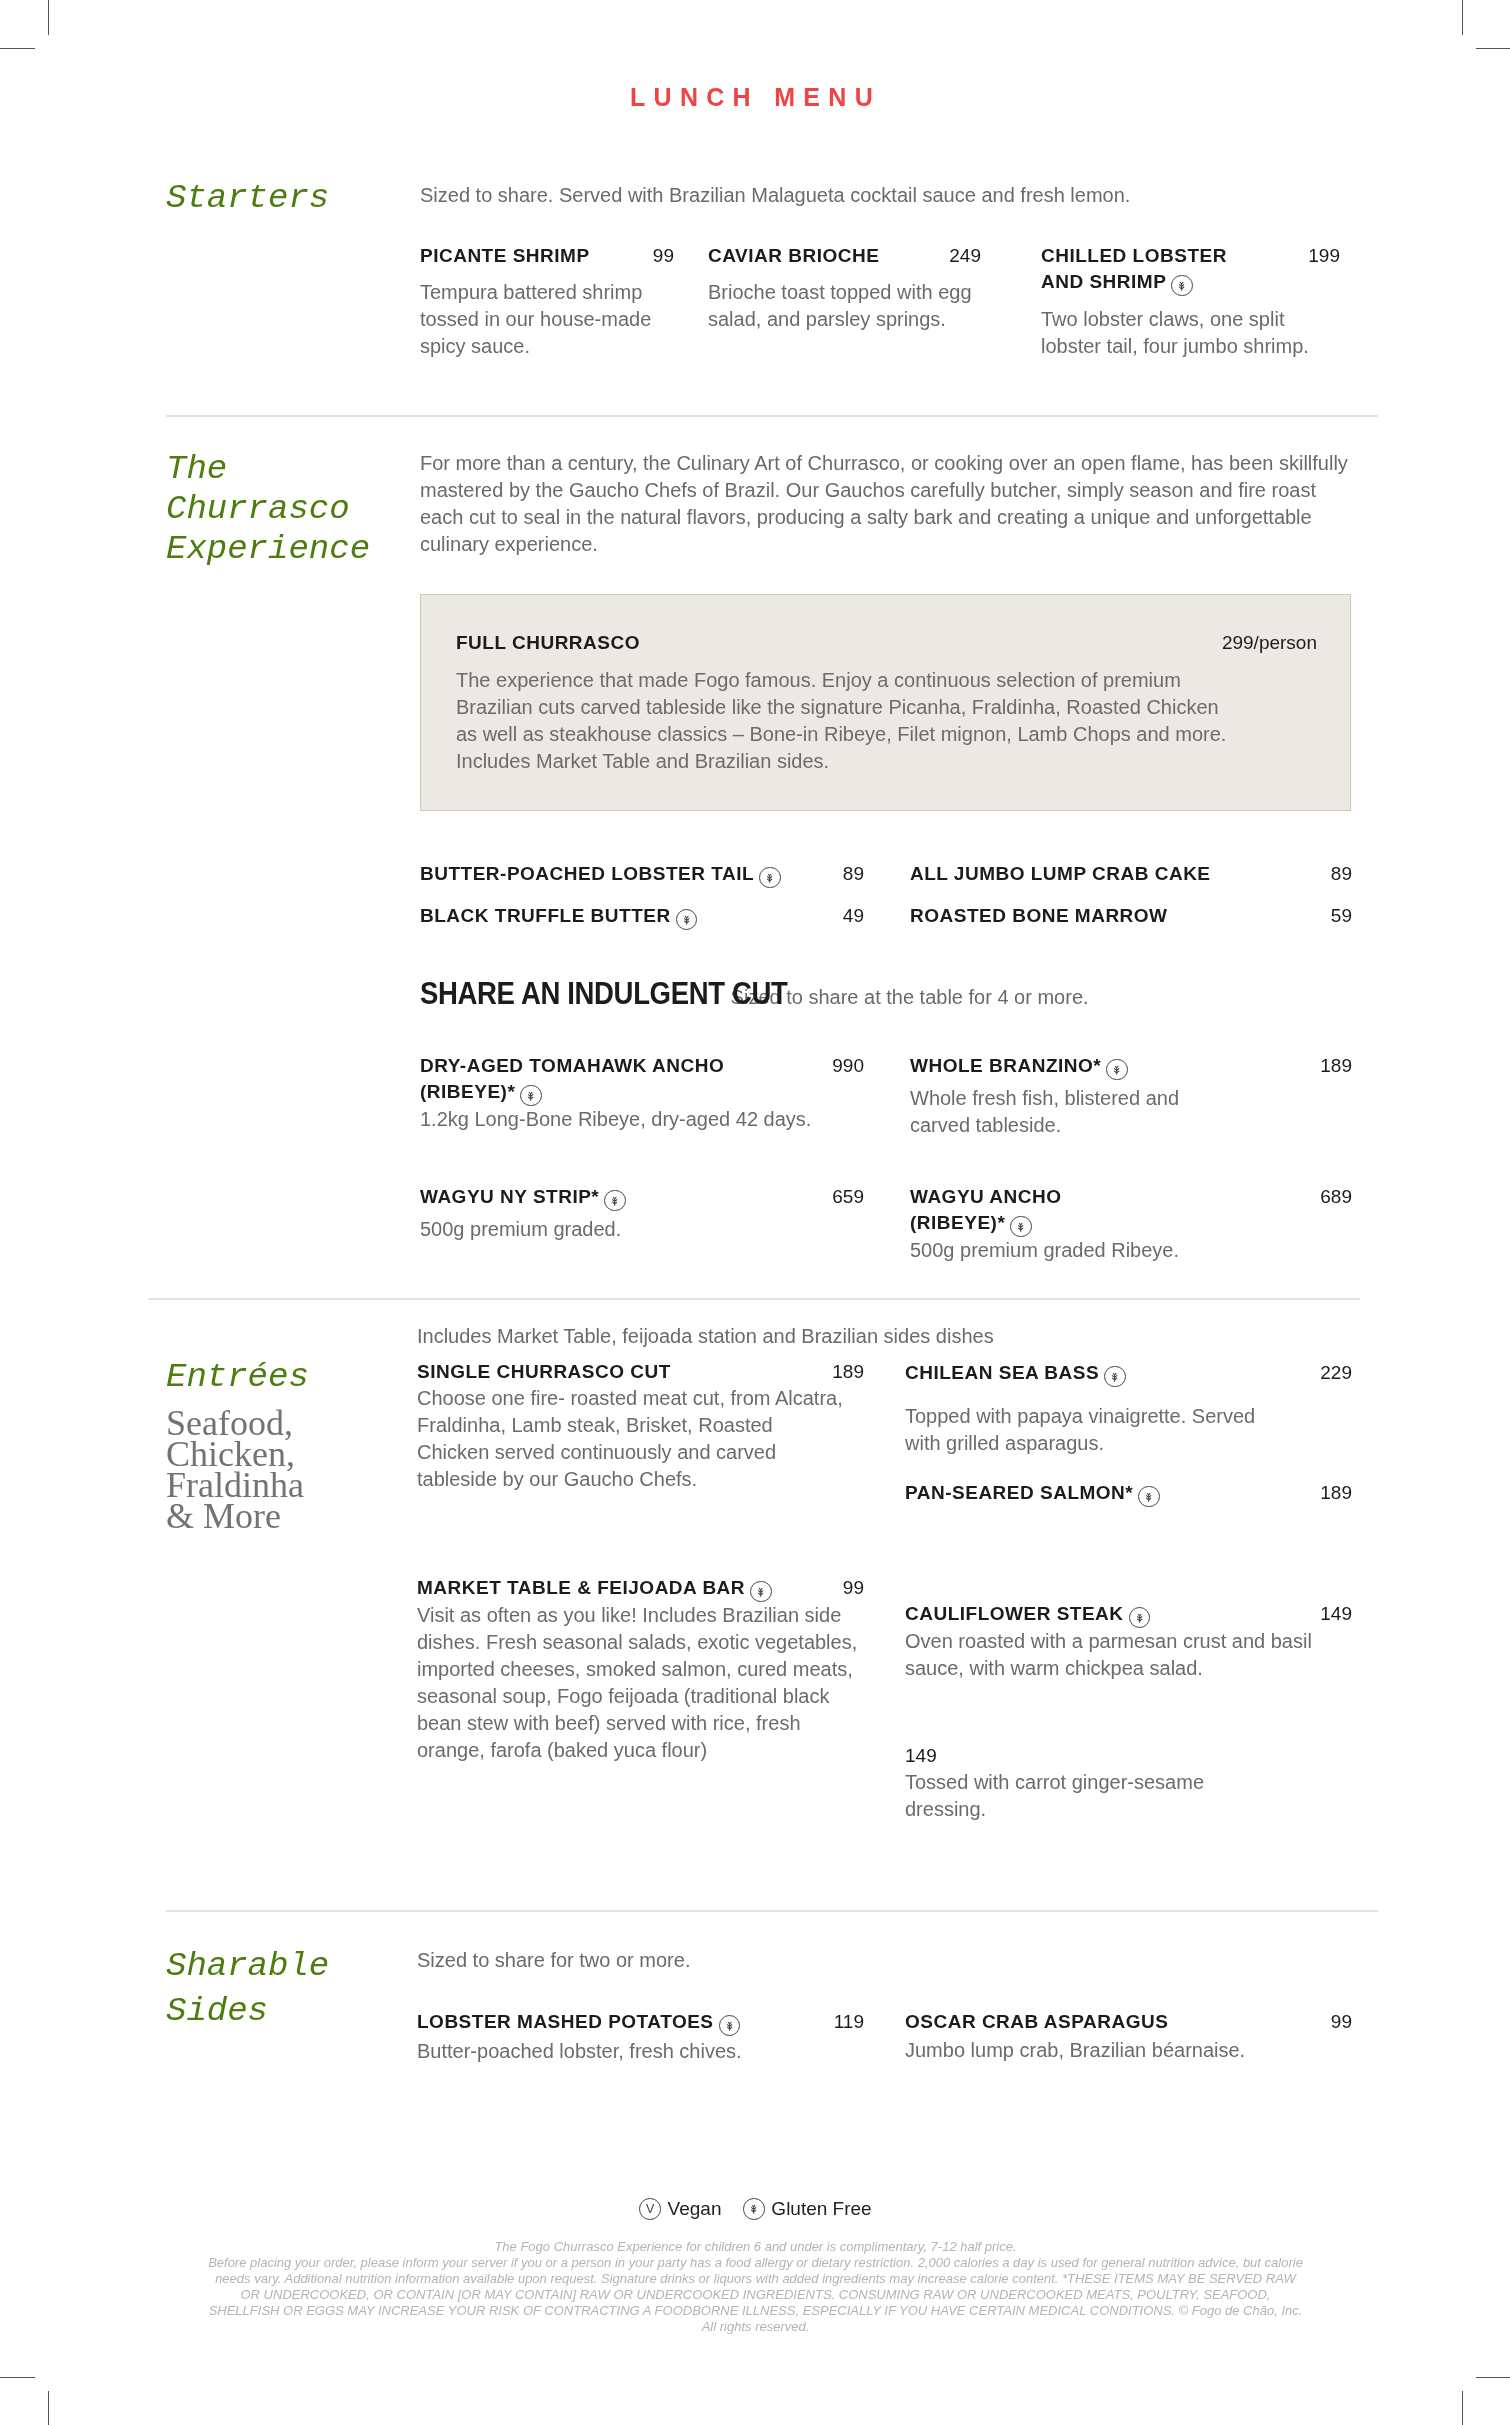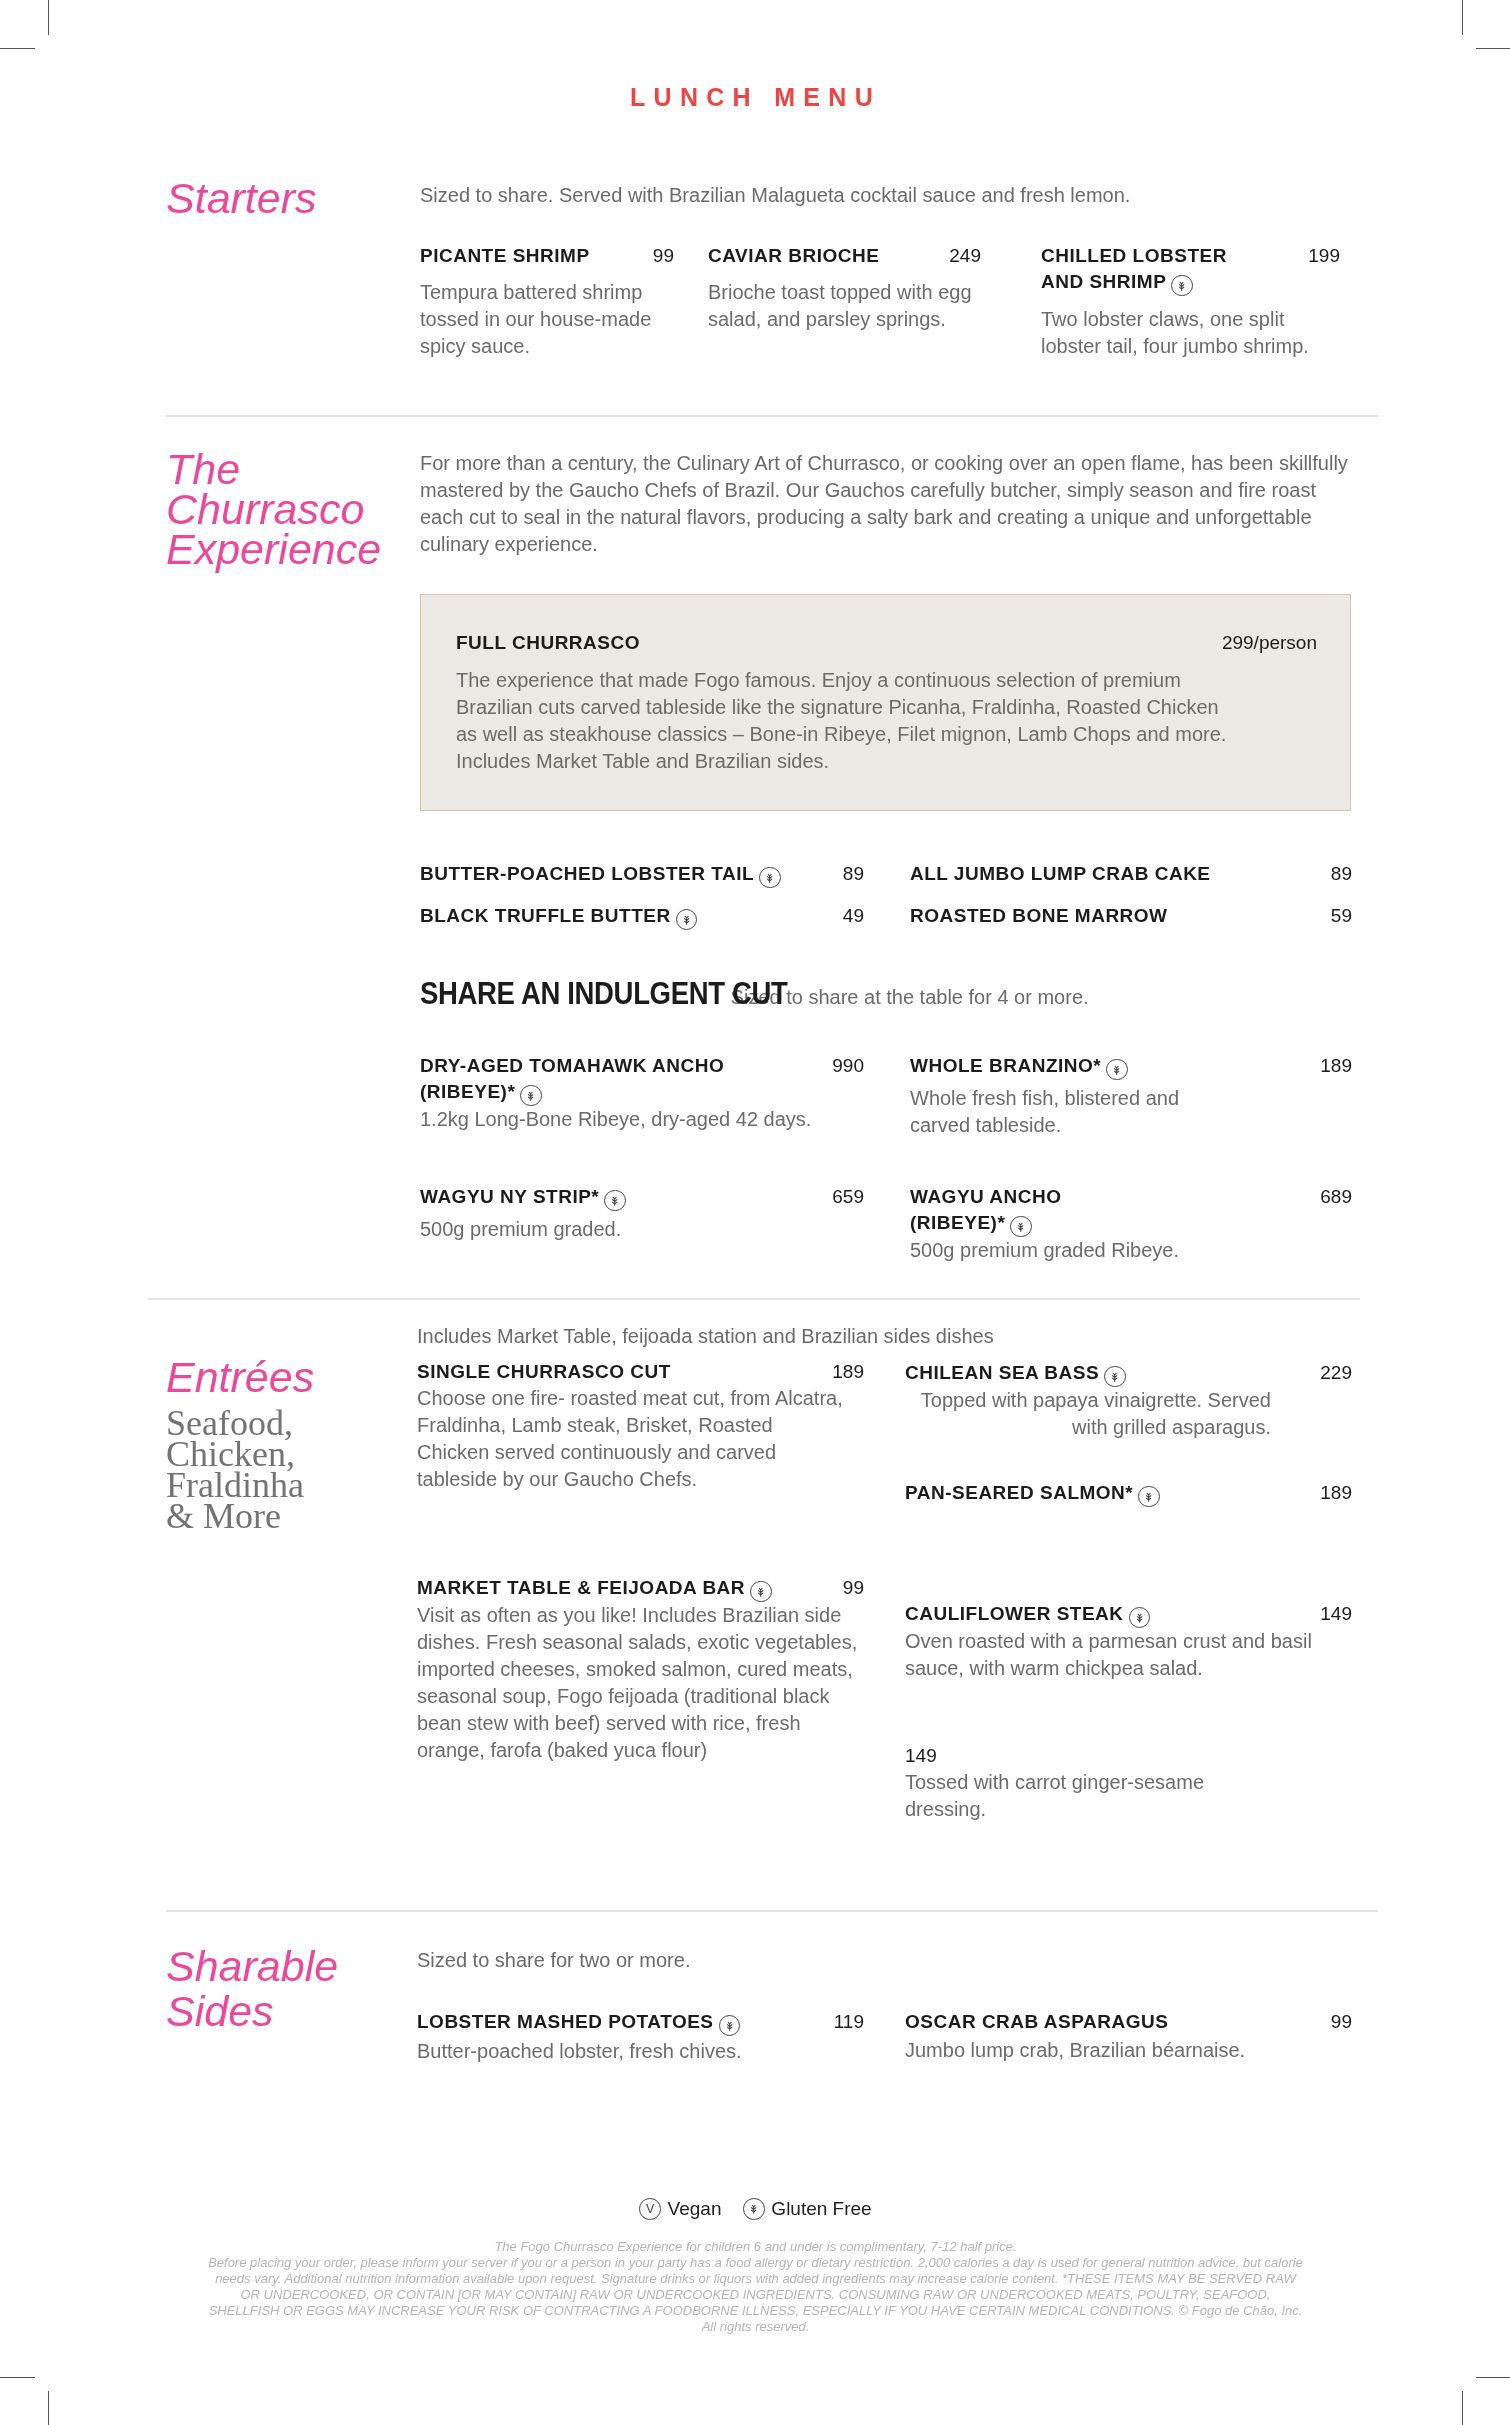--- a/index.html
+++ b/index.html
@@ -3,22 +3,22 @@
 <meta charset="utf-8">
 <style>
   * { box-sizing: border-box; margin: 0; padding: 0; }
   html, body { background: #ffffff; }
   body { width: 1511px; height: 2426px; position: relative; overflow: hidden;
          font-family: "Liberation Sans", "DejaVu Sans", sans-serif; color: #222; }
   .crop { position: absolute; background: #555; }
   .page-title { position: absolute; left: 0; width: 1511px; top: 83px; text-align: center;
     font-family: "Liberation Sans Narrow", "Liberation Sans", sans-serif; font-size: 25px; font-weight: 700;
     letter-spacing: 8.3px; color: #ef4444; }
-  .sec-title { position: absolute; left: 166px; font-family: Liberation Sans, sans-serif;
-    font-style: italic; color: #ec4899; font-size: 43px; line-height: 40px; }
+  .sec-title { position: absolute; left: 166px; font-family: Liberation Mono, monospace;
+    font-style: italic; color: #4d7c0f; font-size: 34px; line-height: 40px; }
   .sec-sub { position: absolute; font-family: "Liberation Serif", "DejaVu Serif", serif; color: #737373;
     font-size: 36px; line-height: 31px; }
   .intro { position: absolute; font-size: 20px; color: #6a6a6a; line-height: 27px; }
   .divider { position: absolute; height: 1.7px; background: #e2e2e2; }
   .item { position: absolute; }
   .item-head { display: flex; justify-content: space-between; align-items: flex-start; }
   .item-name { font-size: 19px; font-weight: 700; color: #1c1c1c; letter-spacing: 0.5px; line-height: 26px; }
   .price { font-size: 19px; color: #1c1c1c; line-height: 26px; white-space: nowrap; font-family: "Liberation Sans", sans-serif; }
   .desc { font-size: 20px; color: #6b6b6b; line-height: 27px; margin-top: 5px; }
   .badge { display: inline-flex; align-items: center; justify-content: center; width: 21.6px; height: 21.6px;
@@ -214,21 +214,21 @@
 
   <div class="item" style="left:905px;top:1360px;width:447px;">
     <div class="item-head">
       <span class="item-name"><span>CHILEAN SEA BASS</span><span class="badge">
             <svg viewBox="0 0 16 16">
               <path d="M8 14V5M8 9L5 6.5M8 9l3-2.5M8 12L5 9.5M8 12l3-2.5M8 6L6 3.8M8 6l2-2.2" stroke="#444" stroke-width="1.3" fill="none"></path>
             </svg>
           </span></span>
       <span class="price">229</span>
     </div>
-    <div class="desc" style="margin-top:0;width:366px;text-align:right;">Topped with papaya vinaigrette. Served with grilled asparagus.</div>
+    <div class="desc" style="margin-top:16px;width:366px;">Topped with papaya vinaigrette. Served with grilled asparagus.</div>
   </div>
 
   <div class="item" style="left:905px;top:1480px;width:447px;">
     <div class="item-head">
       <span class="item-name"><span>PAN-SEARED SALMON*</span><span class="badge">
             <svg viewBox="0 0 16 16">
               <path d="M8 14V5M8 9L5 6.5M8 9l3-2.5M8 12L5 9.5M8 12l3-2.5M8 6L6 3.8M8 6l2-2.2" stroke="#444" stroke-width="1.3" fill="none"></path>
             </svg>
           </span></span>
       <span class="price">189</span>

